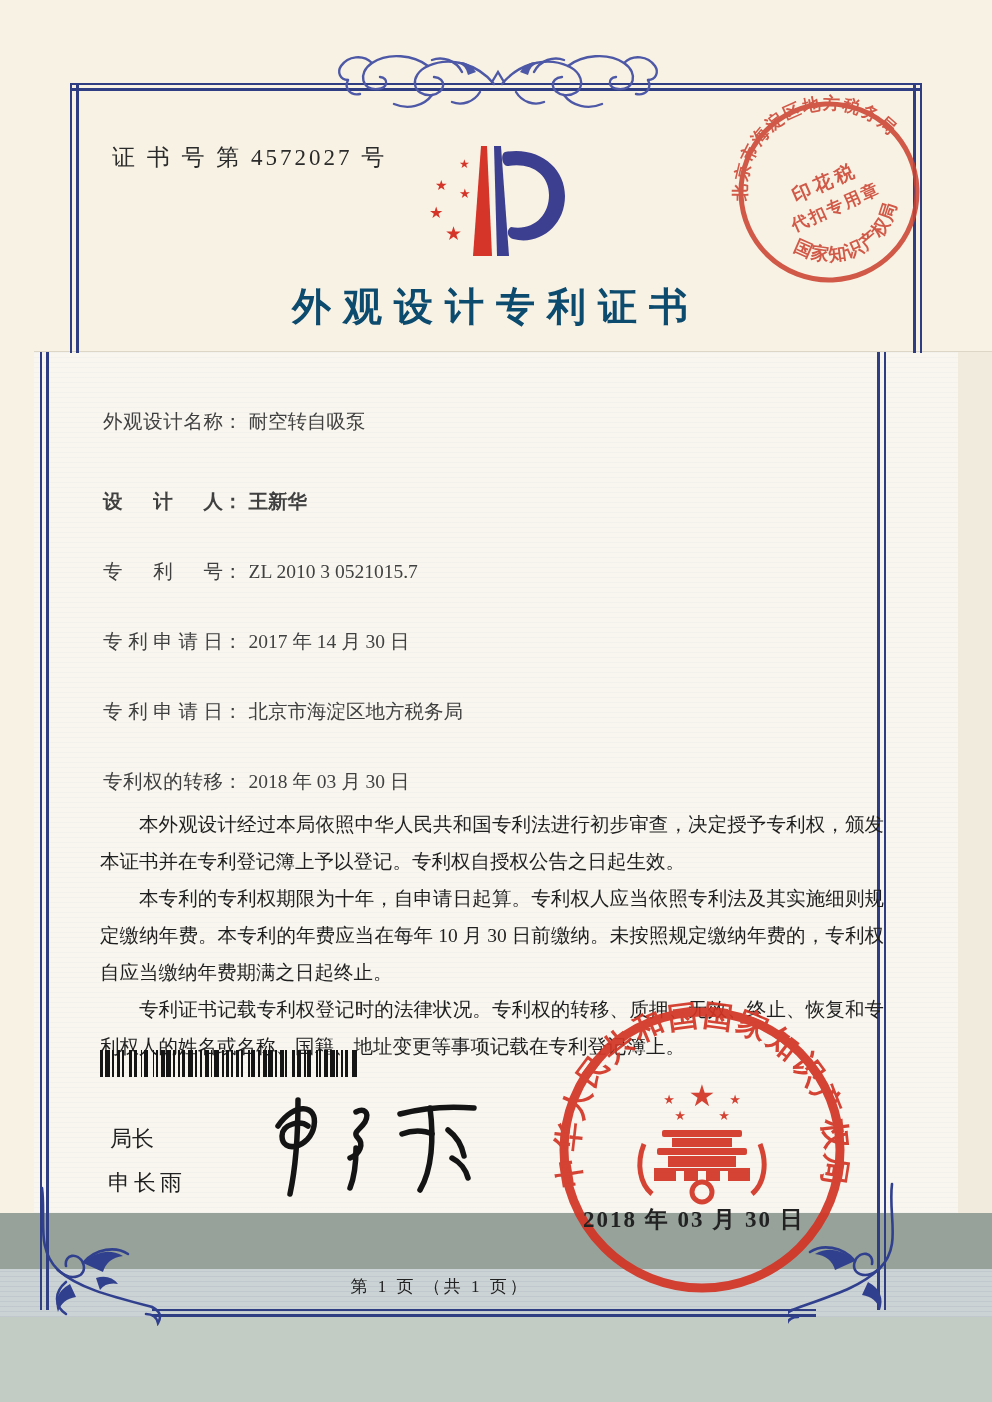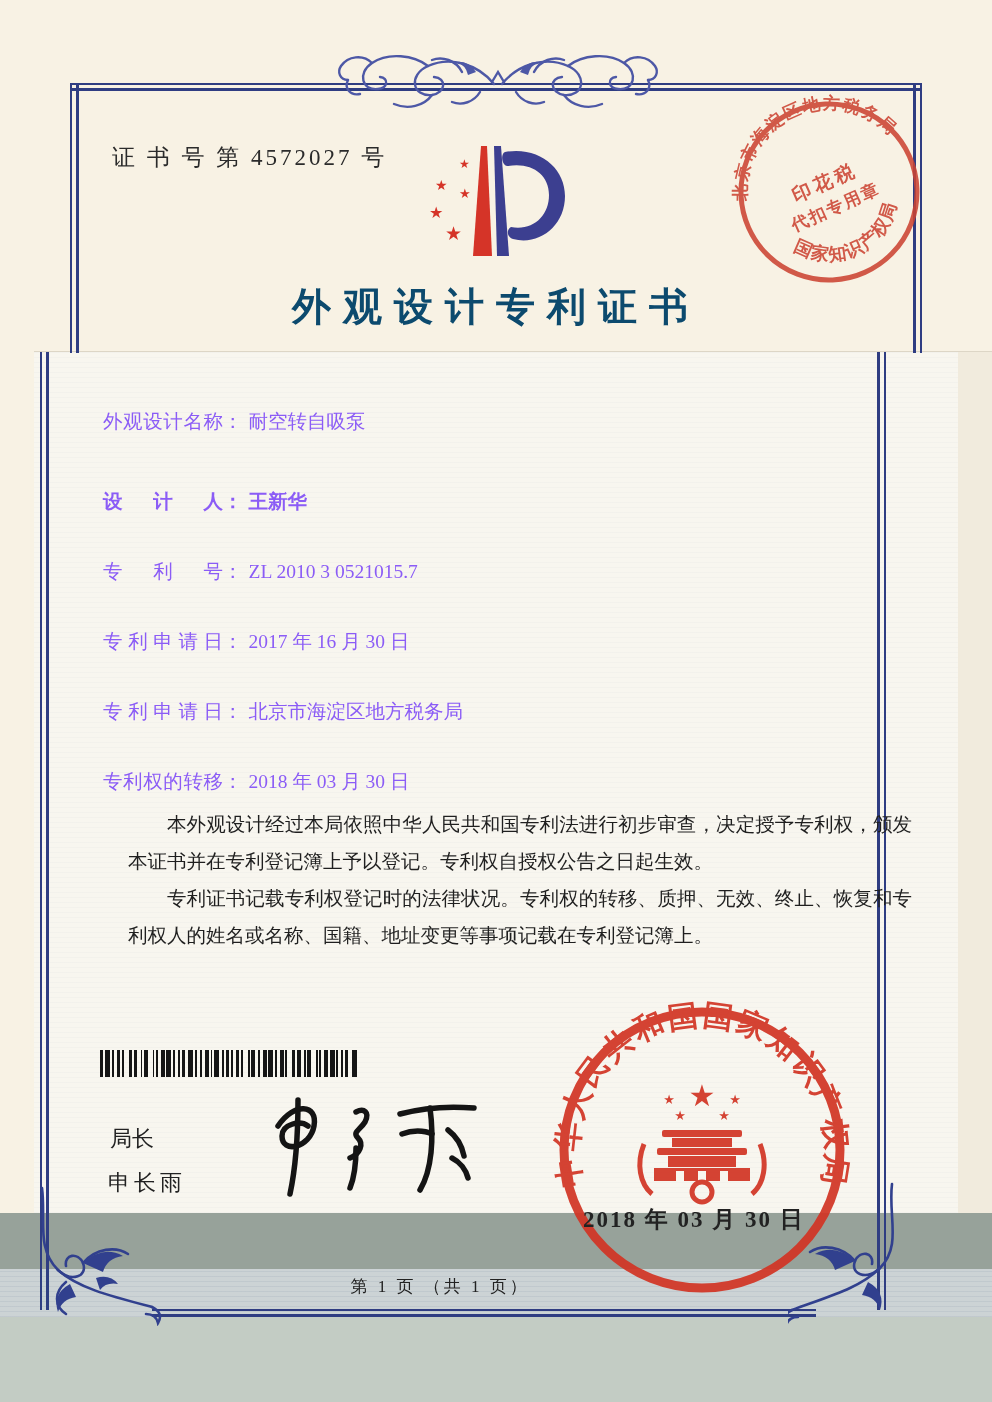--- a/index.html
+++ b/index.html
@@ -28,25 +28,25 @@
   #left-in-a{left:40px;top:352px;width:2px;height:958px;}
   #left-in-b{left:46px;top:352px;width:3px;height:958px;}
   #right-in-a{left:884px;top:352px;width:2px;height:958px;}
   #right-in-b{left:877px;top:352px;width:3px;height:958px;}
   #bot-line-a{left:152px;top:1309px;width:664px;height:2px;}
   #bot-line-b{left:152px;top:1314px;width:664px;height:3px;}
   
   #cert-no{left:112px;top:142px;font-size:23px;letter-spacing:3px;color:#2b2b2b;}
   #title{left:0;top:280px;width:992px;text-align:center;font-size:39px;font-weight:bold;
          letter-spacing:12px;color:#0c4a6e;}
-  .frow{position:absolute;left:103px;font-size:19.5px;color:#8b5cf6;white-space:nowrap;}
+  .frow{position:absolute;left:103px;font-size:19.5px;color:#404040;white-space:nowrap;}
   .flabel{display:inline-block;width:120px;text-align:justify;text-align-last:justify;}
   .fcolon{margin-right:6px;}
   #paras{left:100px;top:806px;width:784px;font-size:19.5px;line-height:37px;color:#1f1f1f;
-         text-align:justify;margin-left:28px;}
+         text-align:justify;}
   #paras p{margin:0;text-indent:2em;}
   #post-title{left:110px;top:1124px;font-size:22px;color:#222;}
   #post-name{left:108px;top:1168px;font-size:22px;letter-spacing:4px;color:#222;}
   #grant-date-stamp{left:583px;top:1204px;font-size:23px;font-weight:bold;
          letter-spacing:2px;color:#222;z-index:9;}
   #page-footer{left:0;top:1275px;width:880px;text-align:center;font-size:17px;
          letter-spacing:3px;color:#222;z-index:5;}
   
   #logo{left:385px;top:138px;}
   #dragon-ornament{left:328px;top:42px;}
@@ -172,27 +172,28 @@
   </g>
 </svg>
 
 <div class="abs z4" id="cert-no">证 书 号 第 4572027 号</div>
 <div class="abs z4" id="title">外观设计专利证书</div>
 
 <div id="fields-box">
     <div class="frow z4" style="top: 408px;"><span class="flabel">外观设计名称</span><span class="fcolon">：</span><span>耐空转自吸泵</span></div>
     <div class="frow z4" style="top: 488px; font-weight: bold;"><span class="flabel">设计人</span><span class="fcolon">：</span><span>王新华</span></div>
     <div class="frow z4" style="top: 558px;"><span class="flabel">专利号</span><span class="fcolon">：</span><span>ZL 2010 3 0521015.7</span></div>
-    <div class="frow z4" style="top: 628px;"><span class="flabel">专利申请日</span><span class="fcolon">：</span><span>2017 年 16 月 30 日</span></div>
+    <div class="frow z4" style="top: 628px;"><span class="flabel">专利申请日</span><span class="fcolon">：</span><span>2017 年 14 月 30 日</span></div>
     <div class="frow z4" style="top: 698px;"><span class="flabel">专利申请日</span><span class="fcolon">：</span><span>北京市海淀区地方税务局</span></div>
     <div class="frow z4" style="top: 768px;"><span class="flabel">专利权的转移</span><span class="fcolon">：</span><span>2018 年 03 月 30 日</span></div>
   </div>
 
 <div class="abs z4" id="paras">
     <p>本外观设计经过本局依照中华人民共和国专利法进行初步审查，决定授予专利权，颁发本证书并在专利登记簿上予以登记。专利权自授权公告之日起生效。</p>
+    <p>本专利的专利权期限为十年，自申请日起算。专利权人应当依照专利法及其实施细则规定缴纳年费。本专利的年费应当在每年 10 月 30 日前缴纳。未按照规定缴纳年费的，专利权自应当缴纳年费期满之日起终止。</p>
     <p>专利证书记载专利权登记时的法律状况。专利权的转移、质押、无效、终止、恢复和专利权人的姓名或名称、国籍、地址变更等事项记载在专利登记簿上。</p>
   </div>
 
 <div class="abs z4" id="barcode">
     <div style="left: 0px; width: 3.4px;"></div>
     <div style="left: 5.1px; width: 5.1px;"></div>
     <div style="left: 11.9px; width: 1.7px;"></div>
     <div style="left: 17px; width: 3.4px;"></div>
     <div style="left: 22.1px; width: 1.7px;"></div>
     <div style="left: 28.9px; width: 3.4px;"></div>

